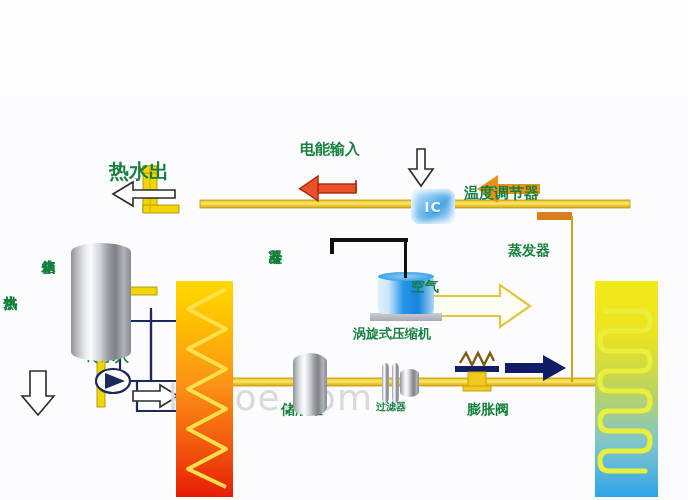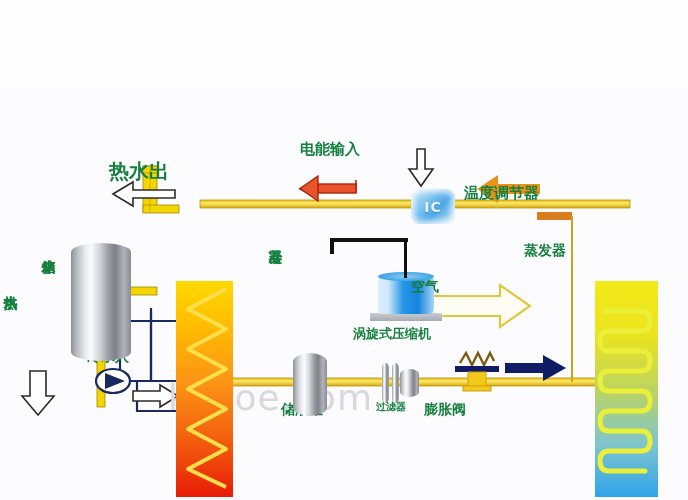--- a/index.html
+++ b/index.html
@@ -259,32 +259,32 @@
     </svg>
 
     <div class="lbl" style="left:464px;top:94px;font-size:15px;">温度调节器</div>
 
     <div class="lbl" style="left:300px;top:50px;font-size:15px;">电能输入</div>
 
     <div class="lbl" style="left:353px;top:236px;font-size:13px;">涡旋式压缩机</div>
 
     <div class="lbl vert" style="left:268px;top:148px;font-size:14px;">冷凝器</div>
 
-    <div class="lbl" style="left:508px;top:152px;font-size:14px;margin-left:16px;">蒸发器</div>
+    <div class="lbl" style="left:508px;top:152px;font-size:14px;">蒸发器</div>
 
     <div class="lbl" style="left:109px;top:70px;font-size:20px;">热水出</div>
 
     <div class="lbl vert" style="left:41px;top:158px;font-size:14px;">储水箱</div>
 
     <div class="lbl vert" style="left:3px;top:194px;font-size:14px;">供热水</div>
 
     <div class="lbl" style="left:87px;top:258px;font-size:14px;">冷水入</div>
 
     <div class="lbl" style="left:281px;top:311px;font-size:14px;">储液罐</div>
 
     <div class="lbl" style="left:376px;top:311px;font-size:10px;">过滤器</div>
 
-    <div class="lbl" style="left:424px;top:311px;font-size:14px;">膨胀阀</div>
+    <div class="lbl" style="left:467px;top:311px;font-size:14px;">膨胀阀</div>
 
     <div class="lbl" style="left:411px;top:188px;font-size:14px;z-index:6;">空气</div>
 
   </div>
 </div>
 
 </body></html>

